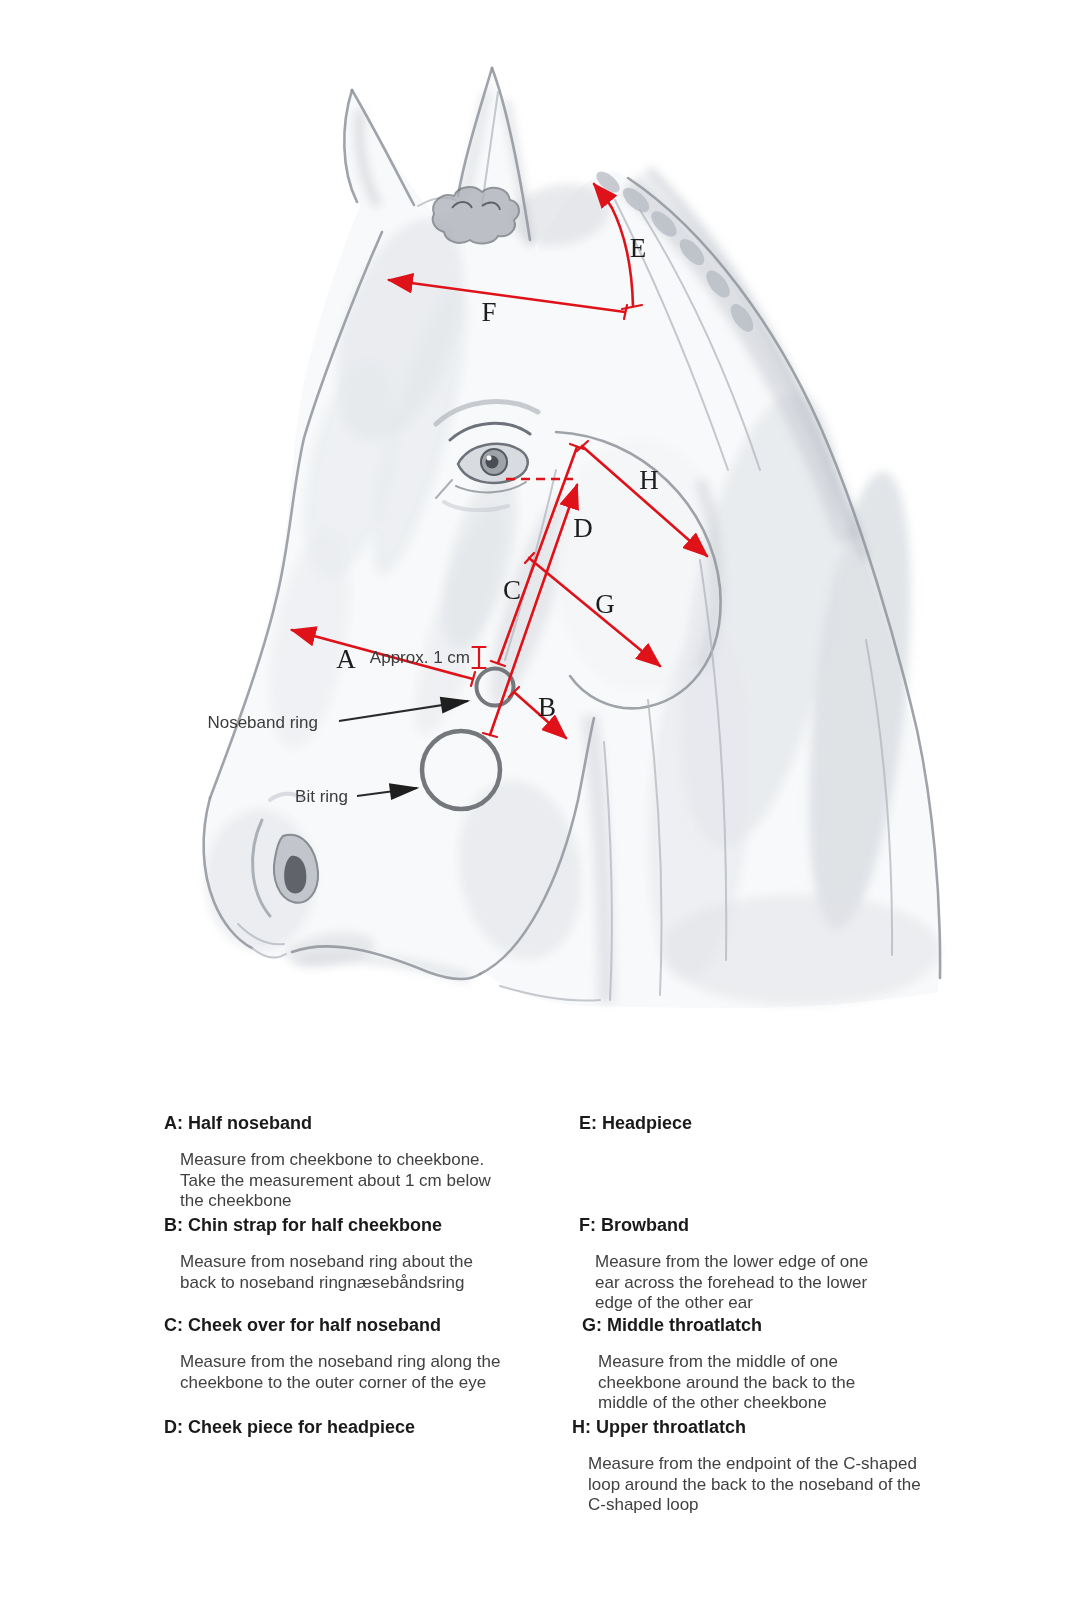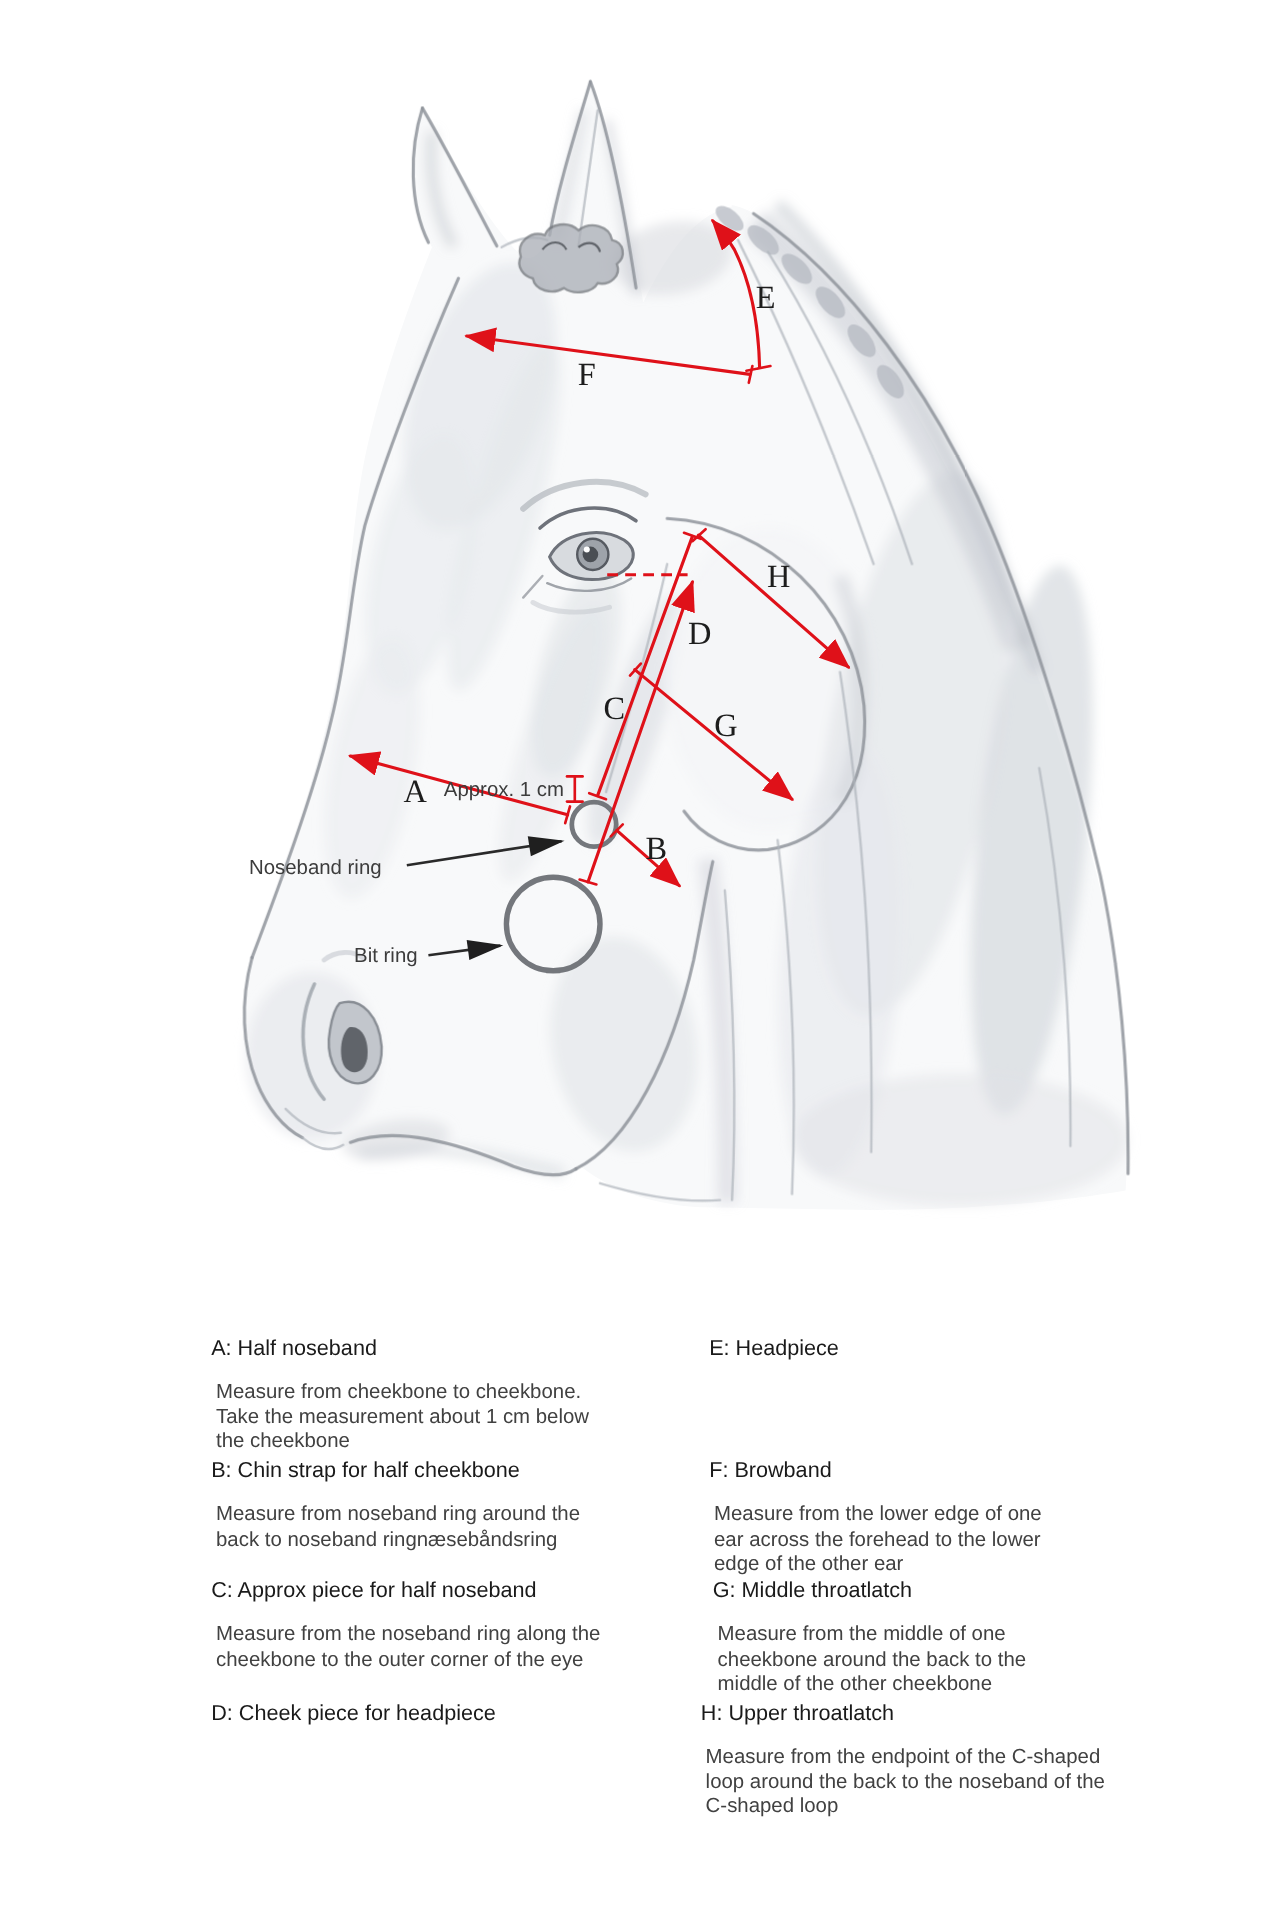--- a/index.html
+++ b/index.html
@@ -14,21 +14,21 @@
   .ring{stroke:var(--ring,#74777c);fill:none;}
   .letter{font-family:"Liberation Serif","DejaVu Serif",serif;font-size:27px;fill:#1d1d1d;}
   .small-label{font-family:"Liberation Sans",sans-serif;font-size:17px;fill:#3c3c3c;}
   
   .c1{stroke:#8f949b;stroke-width:2.6;fill:none;stroke-linecap:round;opacity:.85;}
   .c2{stroke:#aeb3ba;stroke-width:2;fill:none;stroke-linecap:round;opacity:.7;}
   
   .legend-item{position:absolute;}
   .legend-item.left{width:392px;}
   .legend-item.right{width:372px;}
-  .legend-title{font-size:18px;font-weight:normal;color:#1a1a1a;line-height:22px;margin:0 0 2px 12px;}
+  .legend-title{font-size:18px;font-weight:bold;color:#1a1a1a;line-height:22px;margin:0 0 2px 0;}
   .legend-body{font-size:17px;color:#414141;line-height:20.5px;white-space:pre-line;margin:16px;}
 </style>
 </head>
 <body>
 
 <div class="page">
 
   <svg width="1067" height="1060" viewBox="0 0 1067 1060">
     <defs>
       <marker id="mR" viewBox="0 0 10 8" refX="9.2" refY="4" markerWidth="10" markerHeight="8" orient="auto-start-reverse">
@@ -210,25 +210,25 @@
 
   <div>
     <div class="legend-item left" style="left:164px;top:1112px;">
       <p class="legend-title">A: Half noseband</p>
       <p class="legend-body">Measure from cheekbone to cheekbone.
 Take the measurement about 1 cm below
 the cheekbone</p>
     </div>
     <div class="legend-item left" style="left:164px;top:1214px;">
       <p class="legend-title">B: Chin strap for half cheekbone</p>
-      <p class="legend-body">Measure from noseband ring around the
+      <p class="legend-body">Measure from noseband ring about the
 back to noseband ringnæsebåndsring</p>
     </div>
     <div class="legend-item left" style="left:164px;top:1314px;">
-      <p class="legend-title">C: Approx piece for half noseband</p>
+      <p class="legend-title">C: Cheek over for half noseband</p>
       <p class="legend-body">Measure from the noseband ring along the
 cheekbone to the outer corner of the eye</p>
     </div>
     <div class="legend-item left" style="left:164px;top:1416px;">
       <p class="legend-title">D: Cheek piece for headpiece</p>
     </div>
     <div class="legend-item right" style="left:579px;top:1112px;">
       <p class="legend-title">E: Headpiece</p>
     </div>
     <div class="legend-item right" style="left:579px;top:1214px;">

